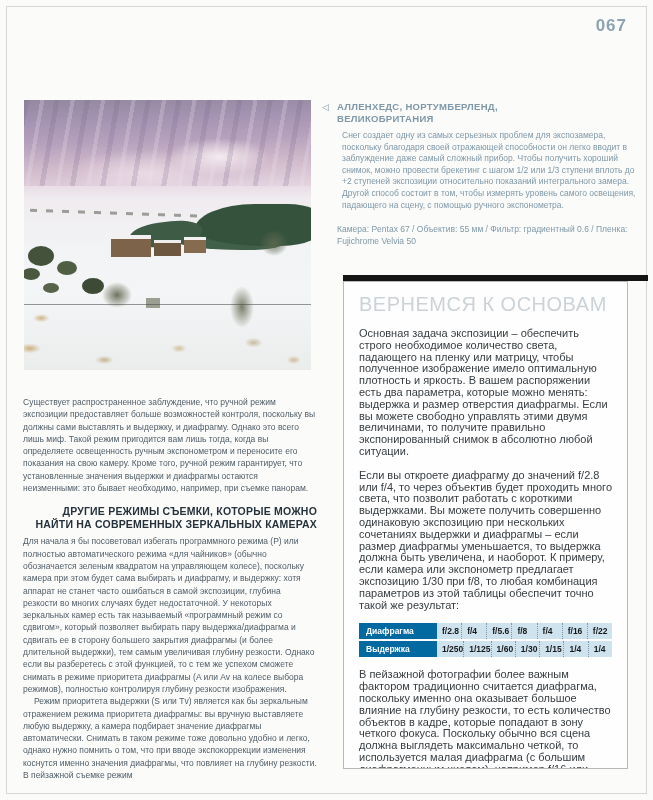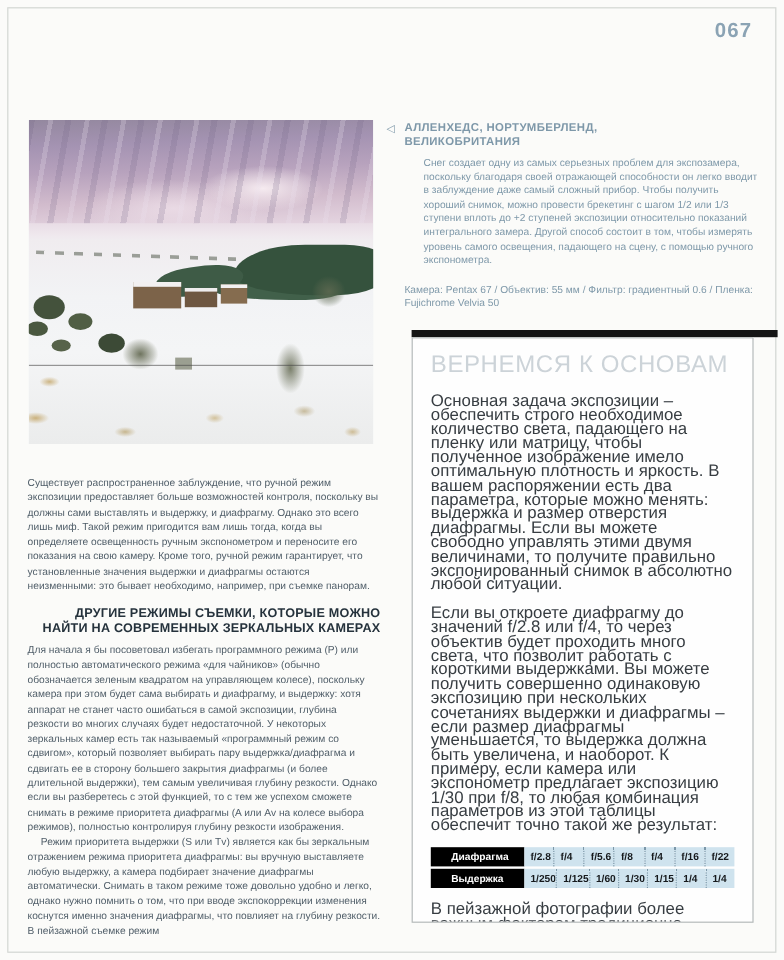--- a/index.html
+++ b/index.html
@@ -89,45 +89,45 @@
       radial-gradient(11px 6px at 54% 70%, rgba(198,174,120,.7), rgba(0,0,0,0) 70%),
       radial-gradient(13px 7px at 80% 62%, rgba(172,152,102,.6), rgba(0,0,0,0) 70%),
       radial-gradient(10px 6px at 94% 86%, rgba(192,167,112,.7), rgba(0,0,0,0) 70%);
   }
 
   
   .caption { position:absolute; left:322px; top:101px; width:326px; color:#7e98a9; padding-left:0; }
   .caption-title { position:relative; padding-left:15px; font-weight:bold; font-size:9.5px; line-height:12px; letter-spacing:.3px; }
   .caption-marker { position:absolute; left:0; top:0; font-size:9px; font-weight:normal; }
   .caption-title-text { white-space:pre-line;text-align:right; }
-  .caption-body { margin:5px 16px 0; padding-left:15px; font-size:8.5px; line-height:11.6px; }
+  .caption-body { margin:5px 5px 0; padding-left:15px; font-size:8.5px; line-height:11.6px; }
   .caption-tech  { margin:13px 0 0; padding-left:15px; font-size:8.5px; line-height:11.6px; }
 
   
   .left-col { position:absolute; left:23px; top:396px; width:294px; color:#4f5d68; font-size:8.5px; line-height:12.3px; }
   .left-col p { margin:0; }
   .left-heading { color:#25323c; font-size:10.5px; font-weight:bold; line-height:12.5px; margin:11px 0 5px; letter-spacing:.2px;text-align:right; }
   .para-indent { text-indent:11px; }
 
   
   .black-bar { position:absolute; left:343px; top:275px; width:305px; height:6px; background:#151515; }
   .basics-box {
     position:absolute; left:343px; top:281px; width:285px; height:488px;
     border:1px solid #b5bab9; background:#fefefe; box-sizing:border-box;
     padding:9px 15px 0; color:#373d42; overflow:hidden;
   }
   .basics-heading { margin:2px 0 12px; font-size:20px; font-weight:normal; color:#ccd3d8; letter-spacing:.5px; }
-  .basics-box p { font-size:14px; line-height:11.8px; margin:0 0 12px; }
+  .basics-box p { font-size:11px; line-height:11.8px; margin:0 0 12px; }
 
   .exposure-table { margin:0 0 12px; }
   .trow { display:flex; margin-bottom:2px; }
   .tlabel {
     width:78px; flex:0 0 78px; box-sizing:border-box;
-    background:#000000; color:#ffffff;
-    font-size:8.5px; font-weight:bold; padding:3px 0 3px 17px;
+    background:#0369a1; color:#ffffff;
+    font-size:8.5px; font-weight:bold; padding:3px 0 3px 7px;
   }
   .tval {
     flex:1; background:#cfe3ee; color:#16191c;
     font-size:8.5px; font-weight:bold; padding:3px 0 3px 5px;
     border-left:1px dotted #7c97a8;
   }
   .tval.first { border-left:none; }
 </style>
 </head>
 <body>

